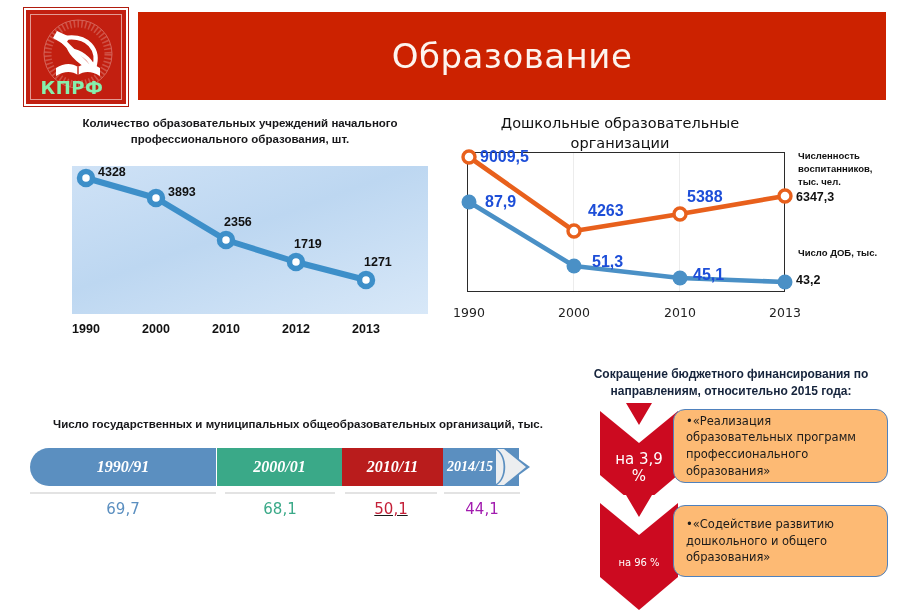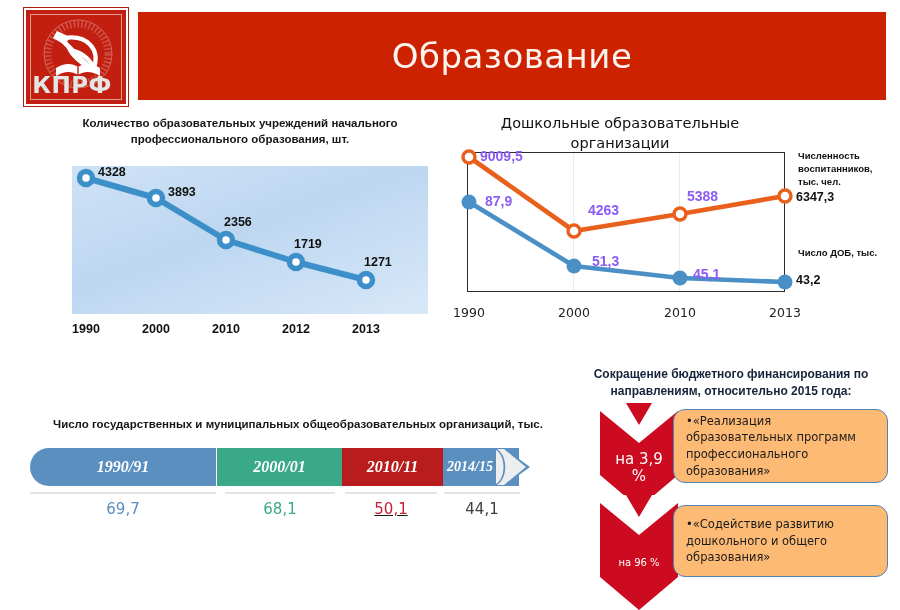--- a/index.html
+++ b/index.html
@@ -31,21 +31,21 @@
     background:#c21f10;border:2px solid #ffffff;
     box-shadow:0 0 0 1px #b01c0e;
     box-sizing:border-box;
   }
   #logo .inner{
     position:absolute;inset:4px;border:1px solid rgba(255,255,255,.55);
   }
   #logo svg{position:absolute;left:0;top:0;}
   #logo .kprf{
     position:absolute;left:0;right:8px;bottom:7px;text-align:center;
-    color:#e5e5e5;font-weight:700;font-size:23px;letter-spacing:.5px;
+    color:#86efac;font-weight:700;font-size:18px;letter-spacing:.5px;
     font-family:"DejaVu Sans","Liberation Sans",sans-serif;
     line-height:1;
   }
 
   
   .chart-title{
     position:absolute;text-align:center;font-weight:700;
     color:#17171a;line-height:1.35;
   }
   #chart1-title{left:44px;top:116px;width:392px;font-size:11.5px;}
@@ -73,21 +73,21 @@
 
   
   #chart2{position:absolute;left:440px;top:140px;width:460px;height:200px;}
   #chart2 .plotbox{
     position:absolute;left:27px;top:12px;width:318px;height:140px;
     border:1.5px solid #2b2b2b;box-sizing:border-box;background:#fff;
   }
   #chart2 .vgrid{position:absolute;top:0;bottom:0;width:1px;background:#ececec;}
   #chart2 svg.series{position:absolute;left:0;top:0;}
   #chart2 .dlabel{
-    position:absolute;font-weight:700;font-size:14px;color:#8b5cf6;white-space:nowrap;
+    position:absolute;font-weight:700;font-size:16px;color:#1d4ed8;white-space:nowrap;
   }
   #chart2 .side-label{
     position:absolute;font-weight:700;font-size:9.5px;color:#111;
     line-height:1.35;white-space:pre-line;
   }
   #chart2 .side-value{
     position:absolute;font-weight:700;font-size:12.5px;color:#111;white-space:nowrap;
   }
   #chart2-axis{position:absolute;left:440px;top:305px;width:400px;height:20px;}
   #chart2-axis span{
@@ -279,21 +279,21 @@
     <div class="cell" style="left:195px;width:110px;">
       <div class="rule"></div>
       <div class="val" style="color:#3aa988;">68,1</div>
     </div>
     <div class="cell" style="left:315px;width:92px;text-decoration:underline;">
       <div class="rule"></div>
       <div class="val" style="color:#c42038;">50,1</div>
     </div>
     <div class="cell" style="left:414px;width:76px;">
       <div class="rule"></div>
-      <div class="val" style="color:#404040;">44,1</div>
+      <div class="val" style="color:#a21caf;">44,1</div>
     </div>
   </div>
 
   <div id="budget-title">
     <span>Сокращение бюджетного финансирования по</span><br>
     <span>направлениям, относительно 2015 года:</span>
   </div>
 
   <div class="chev-wrap" style="left:600px;top:403px;width:78px;height:105px;">
     <svg width="78" height="105" viewBox="0 0 78 105">

